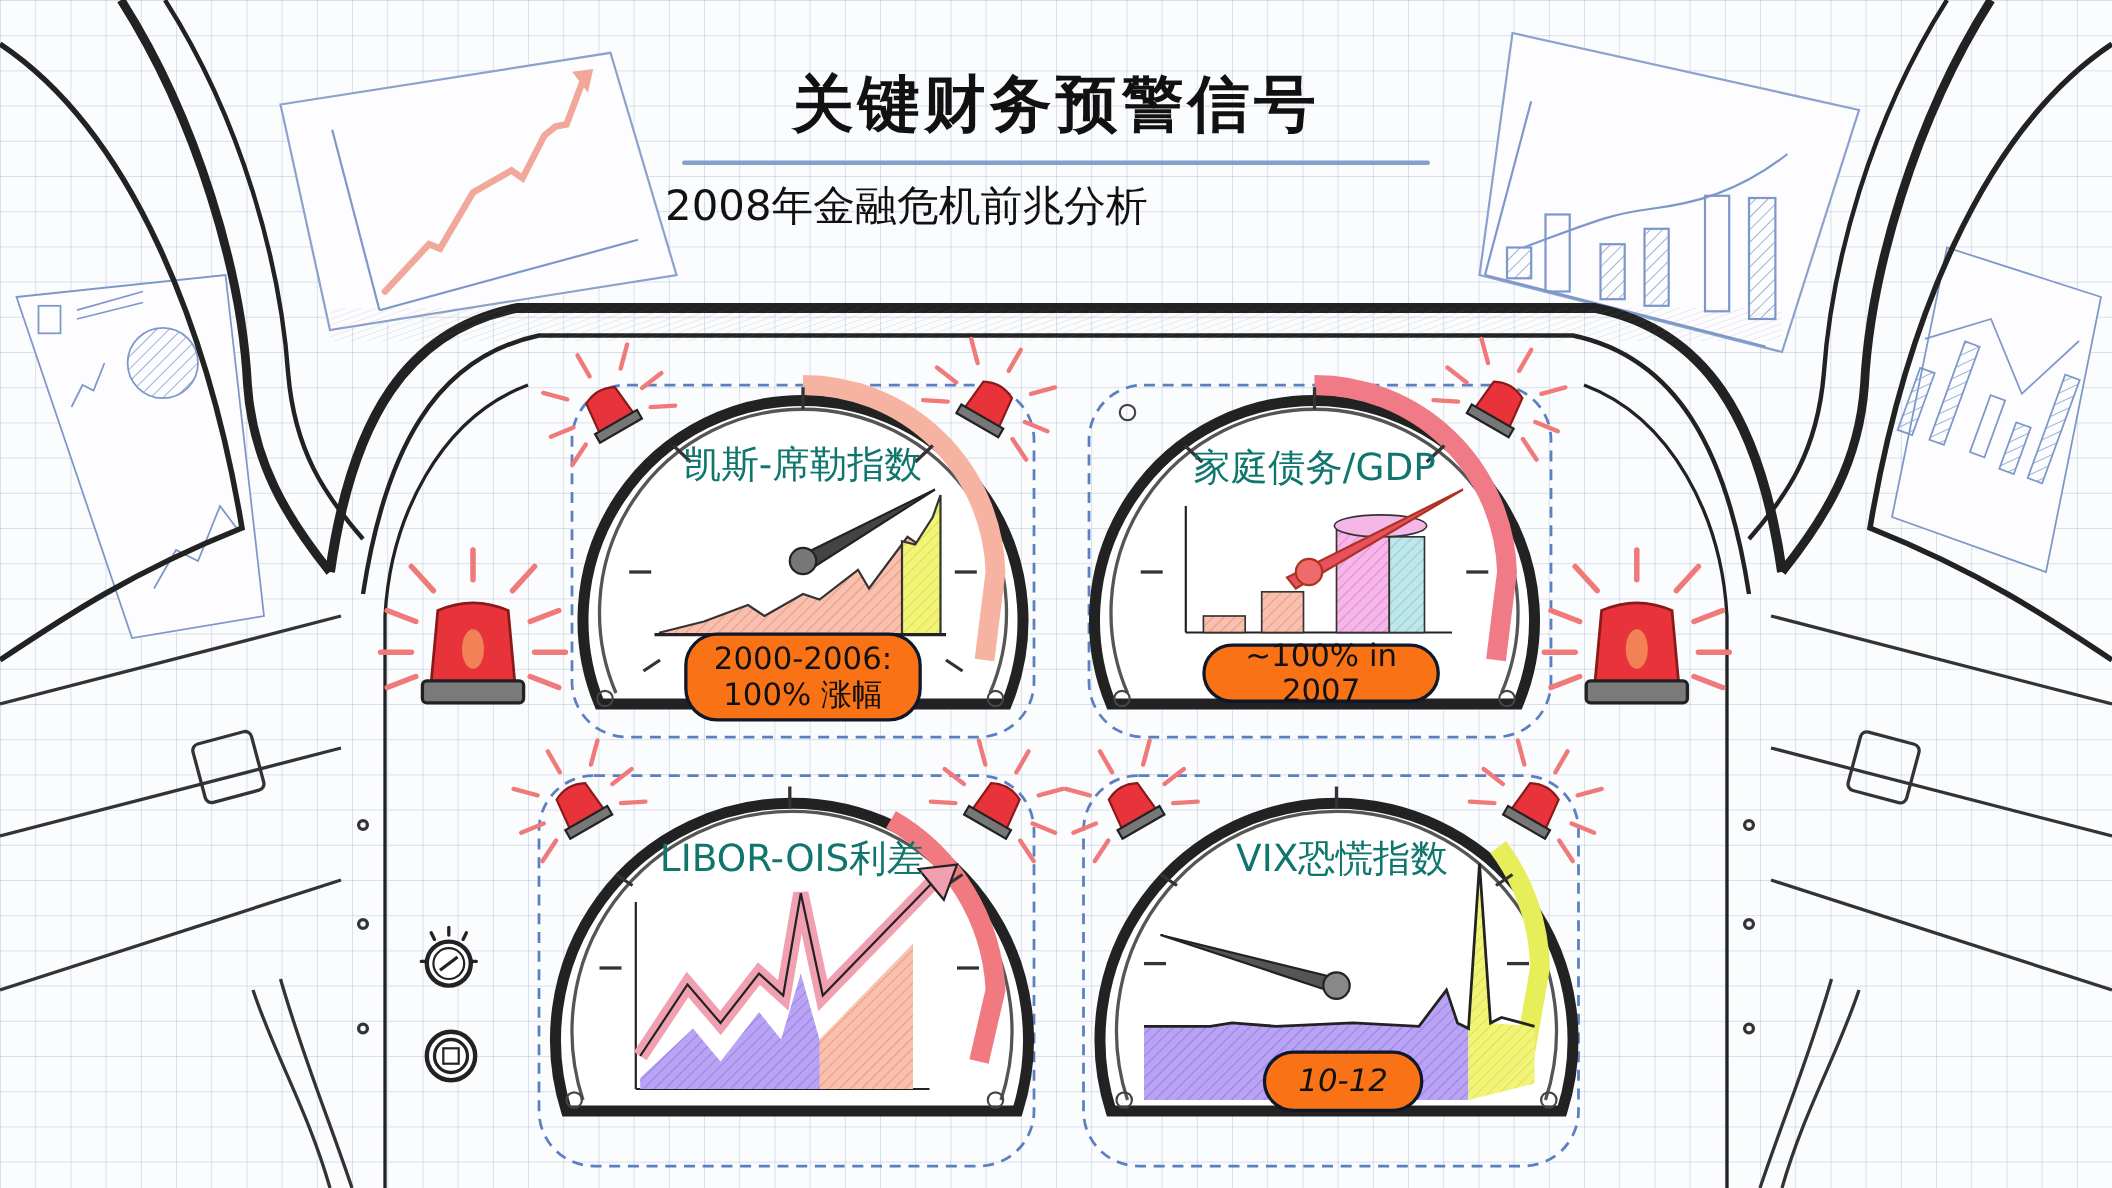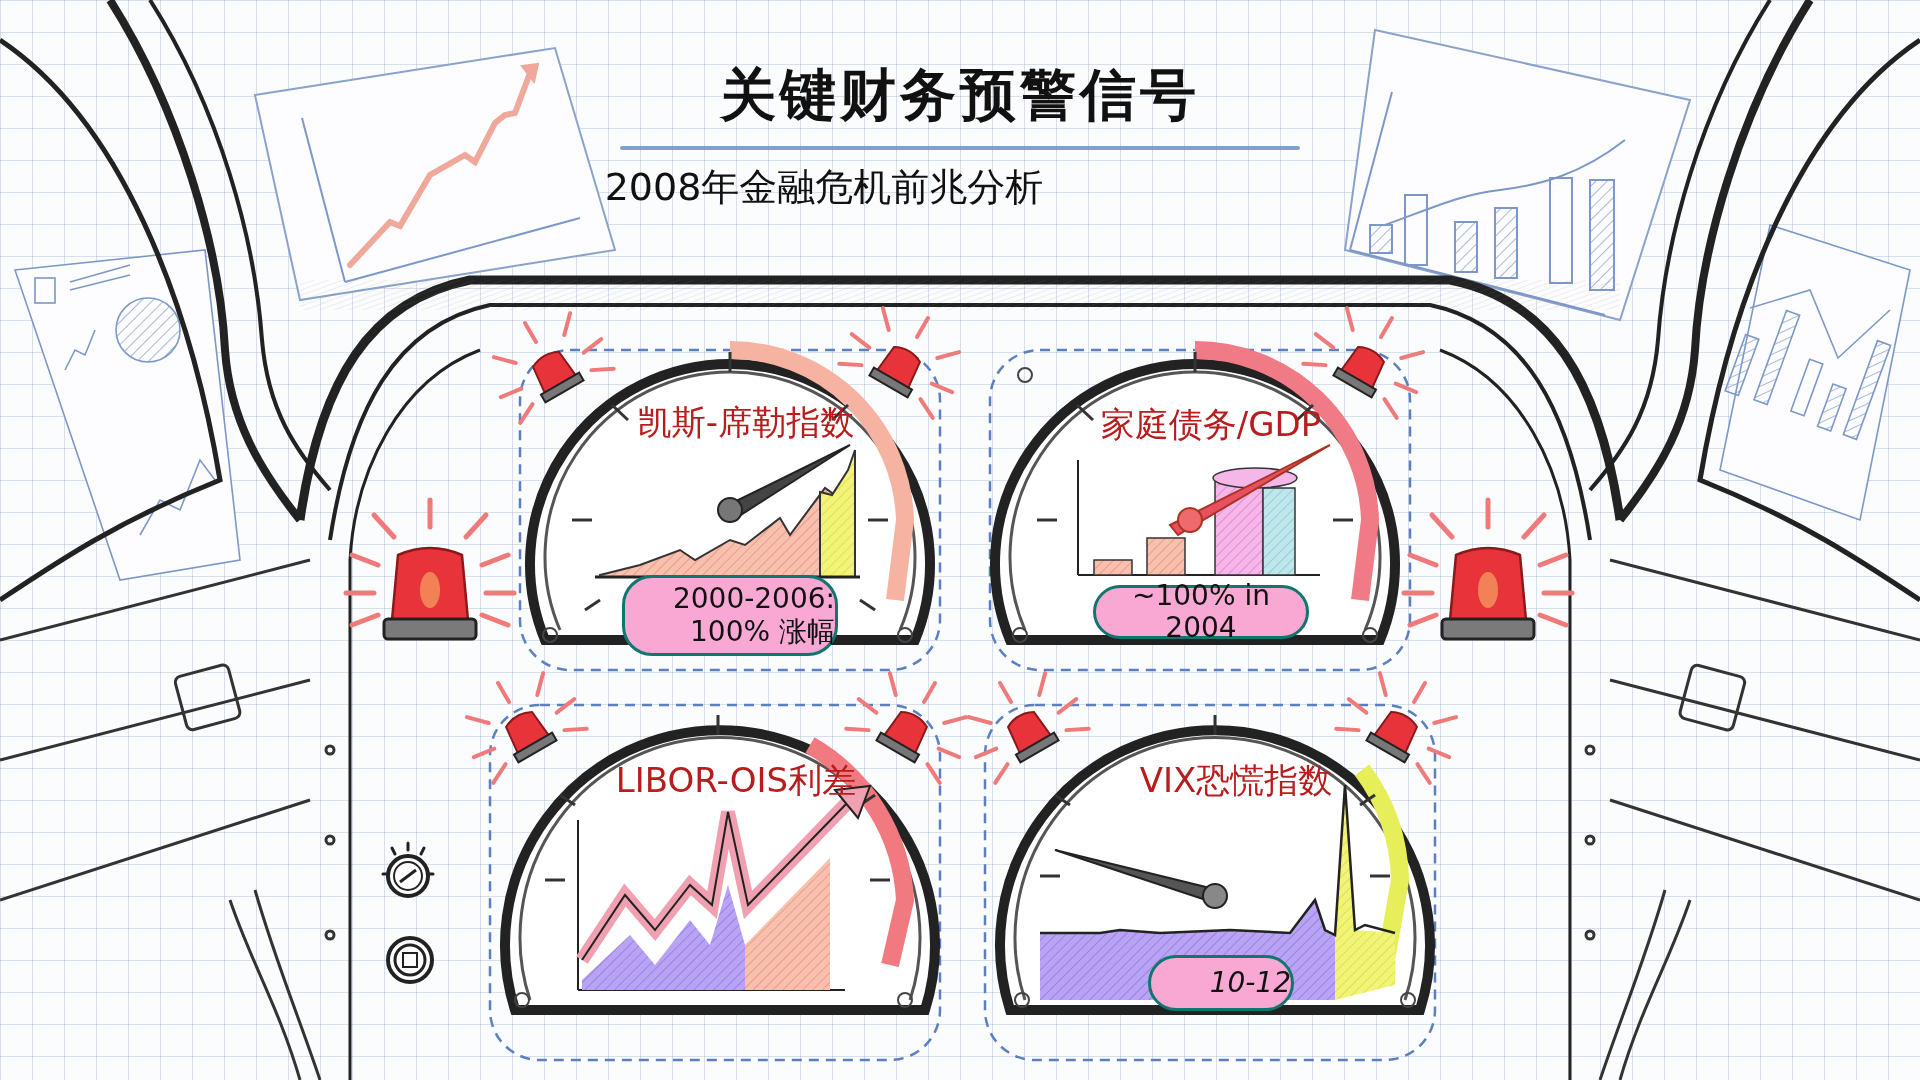--- a/index.html
+++ b/index.html
@@ -9,23 +9,23 @@
       linear-gradient(to right, rgba(150,170,200,0.35) 1px, transparent 1px),
       linear-gradient(to bottom, rgba(150,170,200,0.35) 1px, transparent 1px);
     background-size:32px 32px;
     font-family:"DejaVu Sans","Liberation Sans",sans-serif;}
   .layer{position:absolute;left:0;top:0;width:1920px;height:1080px;}
   .title{position:absolute;left:0;width:1920px;text-align:center;top:58px;
     font-size:56px;font-weight:bold;color:#111;letter-spacing:4px;}
   .title-line{position:absolute;left:620px;top:146px;width:680px;height:4px;background:#6f8fc4;border-radius:2px;opacity:.85;}
   .subtitle{position:absolute;left:0;width:1648px;text-align:center;top:162px;
     font-size:38px;color:#111;}
-  .gauge-title{position:absolute;font-size:34px;color:#b91c1c;text-align:center;white-space:nowrap;margin-left:16px;}
-  .pill{position:absolute;border:3px solid #0f766e;border-radius:30px;background:#f9a8d4;
-    text-align:center;font-size:28px;color:#111;display:flex;align-items:flex-end;justify-content:center;flex-direction:column;line-height:1.15;}
+  .gauge-title{position:absolute;font-size:34px;color:#0f766e;text-align:center;white-space:nowrap;}
+  .pill{position:absolute;border:3px solid #0f172a;border-radius:30px;background:#f97316;
+    text-align:center;font-size:28px;color:#111;display:flex;align-items:center;justify-content:center;flex-direction:column;line-height:1.15;}
 </style>
 </head>
 <body>
 
 <svg class="layer" viewBox="0 0 1920 1080">
   <defs>
     <pattern id="hatchBlue" width="8" height="8" patternUnits="userSpaceOnUse" patternTransform="rotate(45)">
       <line x1="0" y1="0" x2="0" y2="8" stroke="#8aa2cc" stroke-width="1.5"></line>
     </pattern>
     <pattern id="hatchGray" width="5" height="5" patternUnits="userSpaceOnUse" patternTransform="rotate(70)">
@@ -302,21 +302,21 @@
 </svg>
 
 <div class="gauge-title" style="left:605px;top:400px;width:250px;">凯斯-席勒指数</div>
 <div class="pill" style="left:622px;top:575px;width:210px;height:75px;">
   <span>2000-2006:</span>
   <span>100% 涨幅</span>
 </div>
 
 <div class="gauge-title" style="left:1075px;top:402px;width:240px;">家庭债务/GDP</div>
 <div class="pill" style="left:1093px;top:585px;width:210px;height:48px;">
-  <span>~100% in 2004</span>
+  <span>~100% in 2007</span>
 </div>
 
 <div class="gauge-title" style="left:585px;top:758px;width:270px;">LIBOR-OIS利差</div>
 
 <div class="gauge-title" style="left:1100px;top:758px;width:240px;">VIX恐慌指数</div>
 <div class="pill" style="left:1148px;top:955px;width:140px;height:50px;font-style:italic;">
   <span>10-12</span>
 </div>
 
 </body></html>

